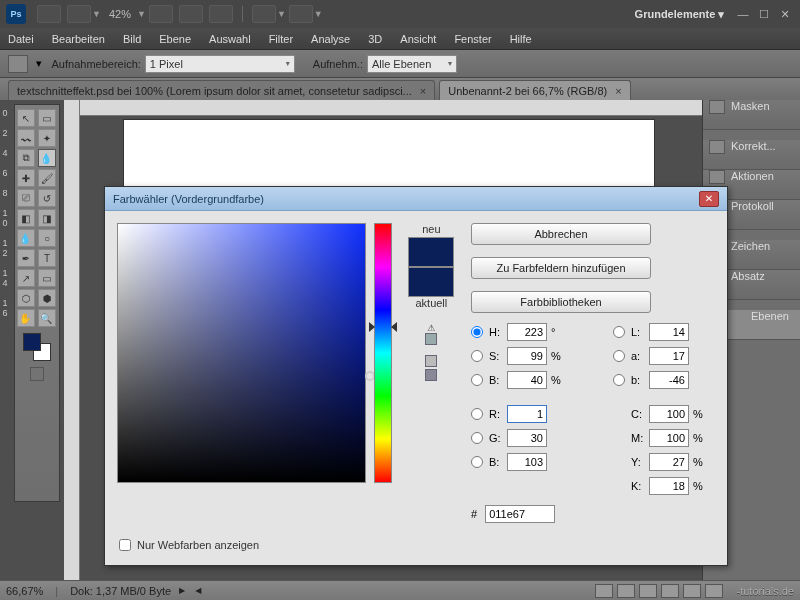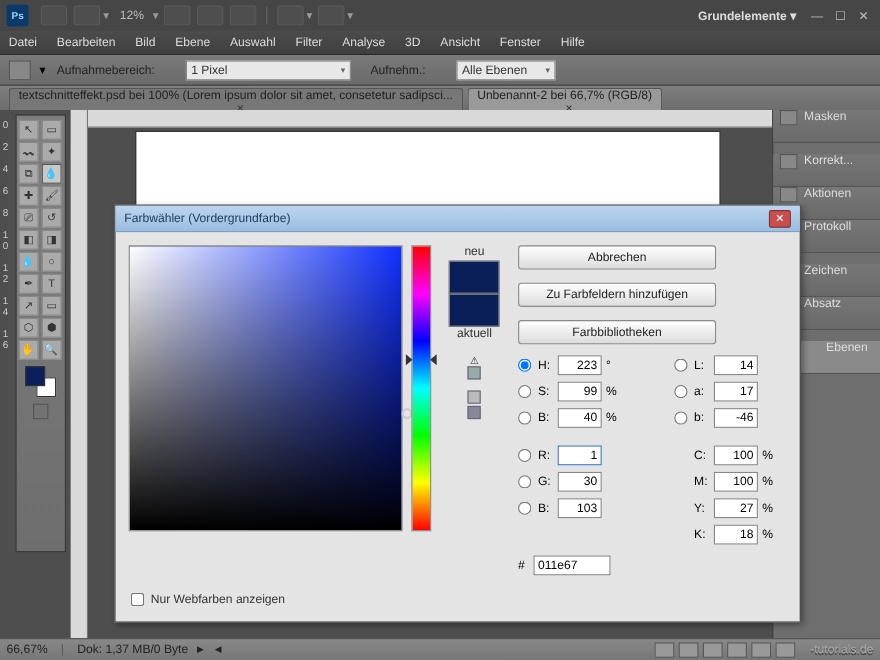--- a/index.html
+++ b/index.html
@@ -10,26 +10,26 @@
 .topbar .pct { margin:0 8px; color:#bbb; }
 .topbar .chev { color:#999; font-size:9px; margin-left:-2px; }
 .topbar .spacer { flex:1; }
 .workspace { color:#ddd; font-weight:bold; margin-right:10px; }
 .winbtns span { display:inline-block; width:14px; text-align:center; color:#bbb; margin:0 2px; }
 .menubar { height:22px; background:linear-gradient(#4c4c4c,#3f3f3f); display:flex; align-items:center; padding:0 8px; color:#ddd; border-bottom:1px solid #2a2a2a; }
 .menubar span { margin-right:18px; cursor:default; }
 .optionsbar { height:28px; background:linear-gradient(#7a7a7a,#6a6a6a); display:flex; align-items:center; padding:0 8px; border-bottom:1px solid #444; }
 .optionsbar .picker { width:20px; height:18px; background:#888; border:1px solid #555; margin-right:8px; }
 .optionsbar label { color:#222; margin-right:4px; }
-.optionsbar .dd { height:18px; background:#e8e8e8; border:1px solid #888; display:inline-flex; align-items:center; padding:0 4px; color:#333;margin-left:24px; }
+.optionsbar .dd { height:18px; background:#e8e8e8; border:1px solid #888; display:inline-flex; align-items:center; padding:0 4px; color:#333; }
 .optionsbar .dd.w1 { width:150px; margin-right:18px; }
 .optionsbar .dd.w2 { width:90px; }
 .optionsbar .ddar { margin-left:auto; color:#666; font-size:8px; }
 .tabs { height:22px; background:linear-gradient(#7f7f7f,#6d6d6d); display:flex; align-items:flex-end; padding-left:8px; }
-.tab { height:20px; padding:0 8px; display:flex; align-items:center; color:#222; border:1px solid #555; border-bottom:none; background:#777; margin-right:4px; border-radius:3px 3px 0 0; font-size:10px;flex-direction:column; }
+.tab { height:20px; padding:0 8px; display:flex; align-items:center; color:#222; border:1px solid #555; border-bottom:none; background:#777; margin-right:4px; border-radius:3px 3px 0 0; font-size:10px; }
 .tab.active { background:#999; }
 .tab .x { margin-left:8px; color:#333; }
 .main { display:flex; height:480px; background:#4e4e4e; }
 .toolbox { width:46px; background:linear-gradient(#7e7e7e,#6e6e6e); border:1px solid #3a3a3a; margin:4px; padding:4px 2px; display:grid; grid-template-columns:1fr 1fr; gap:2px; align-content:start; height:398px; }
 .tool { width:18px; height:18px; border:1px solid #888; background:#aaa; display:flex; align-items:center; justify-content:center; font-size:10px; color:#333; }
 .toolbox .clr { grid-column:1/3; justify-self:center; display:flex; flex-direction:column; align-items:center; margin-top:4px; }
 .fgbg { position:relative; width:28px; height:28px; }
 .fgbg .bg { position:absolute; right:0; bottom:0; width:18px; height:18px; background:#fff; border:1px solid #333; }
 .fgbg .fg { position:absolute; left:0; top:0; width:18px; height:18px; background:#0b1f5a; border:1px solid #333; }
 .qm { width:14px; height:14px; border:1px solid #555; margin:6px auto; }
@@ -80,21 +80,21 @@
 .cube { width:12px; height:12px; background:#9aa; border:1px solid #667; display:inline-block; }
 </style>
 </head>
 <body>
 
 <div class="topbar">
   <div class="ps">Ps</div>
   <div class="tbi"></div>
   <div class="tbi"></div>
     <span class="chev">▼</span>
-  <span class="pct">12%</span>
+  <span class="pct">42%</span>
     <span class="chev">▼</span>
   <div class="tbi"></div>
   <div class="tbi"></div>
   <div class="tbi"></div>
   <div style="width:1px;height:16px;background:#666;margin:0 6px"></div>
   <div class="tbi"></div>
     <span class="chev">▼</span>
   <div class="tbi"></div>
     <span class="chev">▼</span>
   <div class="spacer"></div>

